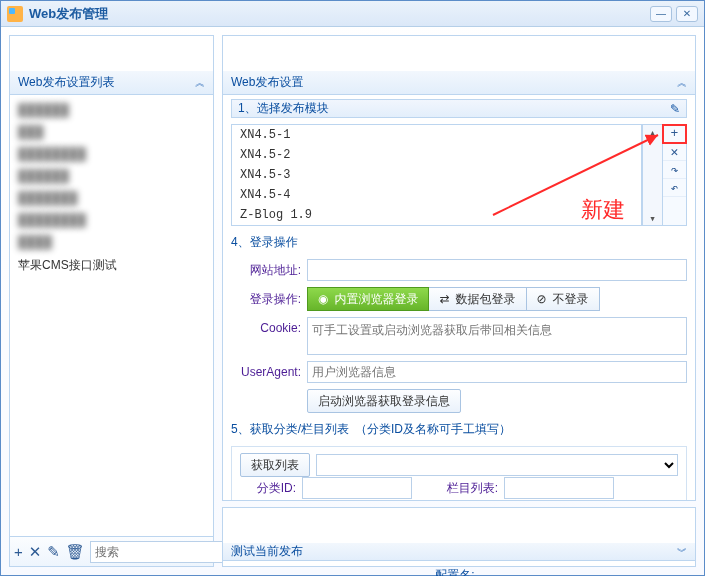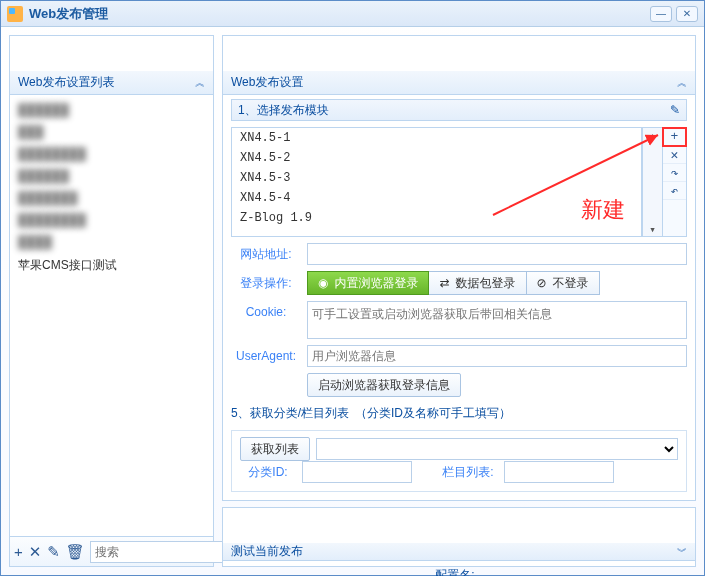--- a/index.html
+++ b/index.html
@@ -31,21 +31,21 @@
 .module-head { height: 22px; background: linear-gradient(#f1f6fd,#e3eefb); border: 1px solid #bcd5ef; display: flex; align-items: center; padding: 0 6px; color: #0b4fa0; }
 .module-list { flex: 1; overflow: auto; border-right: 1px solid #bcd5ef; }
 .module-list .opt { padding: 3px 8px; color: #333; cursor: pointer; }
 .scroll-col { width: 20px; background: #f3f7fd; border-left: 1px solid #bcd5ef; display: flex; flex-direction: column; align-items: center; font-size: 11px; color: #555; }
 .scroll-col .arrow { height: 14px; display:flex;align-items:center;justify-content:center;width:100%; }
 .scroll-col .track { flex:1; }
 .mod-toolbar { width: 24px; display: flex; flex-direction: column; border-left: 1px solid #bcd5ef; background: #f6faff; }
 .mod-toolbar .mt { height: 18px; display: flex; align-items: center; justify-content: center; color: #2d5a94; cursor: pointer; font-size: 13px; border-bottom: 1px solid #e5eef9; }
 .mod-toolbar .mt.highlight { outline: 2px solid #ff3030; outline-offset: -1px; }
 .row { display: flex; align-items: center; gap: 6px; }
-.row label { color: #3b82f6; min-width: 70px; text-align: center; }
+.row label { color: #4c1d95; min-width: 70px; text-align: right; }
 select, input[type="text"] { height: 22px; border: 1px solid #b9d0e9; background: #fff; padding: 0 4px; font-size: 12px; }
 .btn { height: 24px; border: 1px solid #a9c4e2; background: linear-gradient(#fdfeff,#eaf2fb); padding: 0 10px; display: inline-flex; align-items: center; gap: 6px; color: #333; cursor: pointer; border-radius: 2px; }
 .btn.green { background: linear-gradient(#8ed94b,#67b52a); color: #fff; border-color: #4f9a1e; }
 .seg { display: flex; }
 .seg .btn { border-radius: 0; }
 .seg .btn + .btn { border-left: none; }
 textarea { border: 1px solid #b9d0e9; width: 100%; padding: 4px; font-size: 12px; resize: none; color: #888; }
 .fieldset { border: 1px solid #d2e2f3; padding: 6px 8px 8px 8px; }
 .test-section { height: 60px; }
 .footer-row { display: flex; align-items: center; gap: 8px; padding: 6px 8px 2px 0; justify-content: flex-start; flex-direction: column; }
@@ -118,20 +118,21 @@
             </div>
             <div class="mod-toolbar">
               <div class="mt highlight">+</div>
               <div class="mt">✕</div>
               <div class="mt">↷</div>
               <div class="mt">↶</div>
             </div>
           </div>
 
 
+          <div class="group-label">4、登录操作</div>
           <div class="row">
             <label>网站地址:</label>
             <input type="text" style="flex: 1 1 0%;">
           </div>
           <div class="row">
             <label>登录操作:</label>
             <div class="seg">
               <div class="btn green">
                 <span>◉</span>
                 <span>内置浏览器登录</span>

